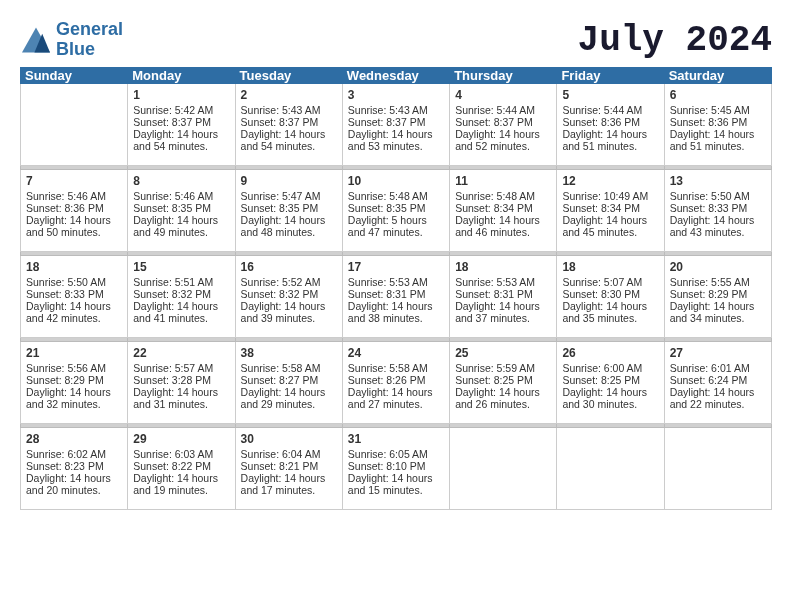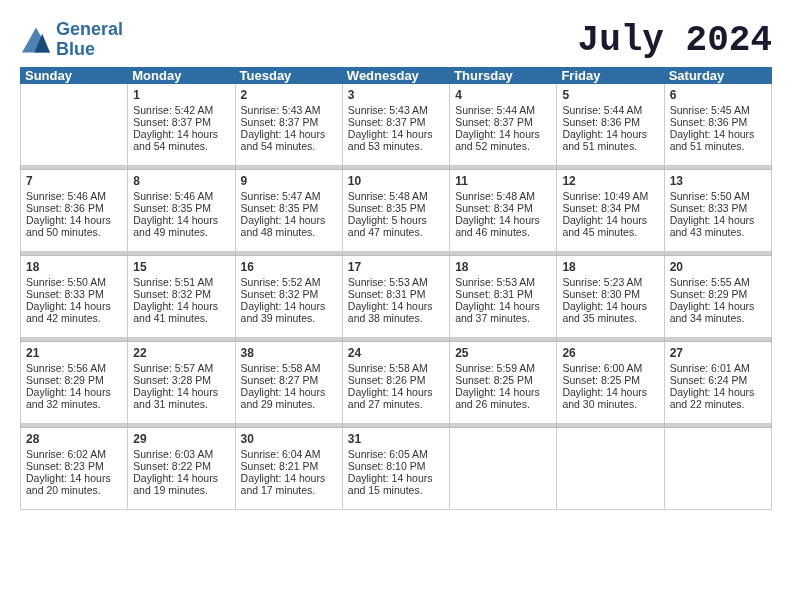--- a/index.html
+++ b/index.html
@@ -247,21 +247,21 @@
         <span>Daylight: 14 hours and 38 minutes.</span>
       </td>
         <td>
         <span class="day-num">18</span>
         <span>Sunrise: 5:53 AM</span><br>
         <span>Sunset: 8:31 PM</span><br>
         <span>Daylight: 14 hours and 37 minutes.</span>
       </td>
         <td>
         <span class="day-num">18</span>
-        <span>Sunrise: 5:23 AM</span><br>
+        <span>Sunrise: 5:07 AM</span><br>
         <span>Sunset: 8:30 PM</span><br>
         <span>Daylight: 14 hours and 35 minutes.</span>
       </td>
         <td>
         <span class="day-num">20</span>
         <span>Sunrise: 5:55 AM</span><br>
         <span>Sunset: 8:29 PM</span><br>
         <span>Daylight: 14 hours and 34 minutes.</span>
       </td>
       </tr>

